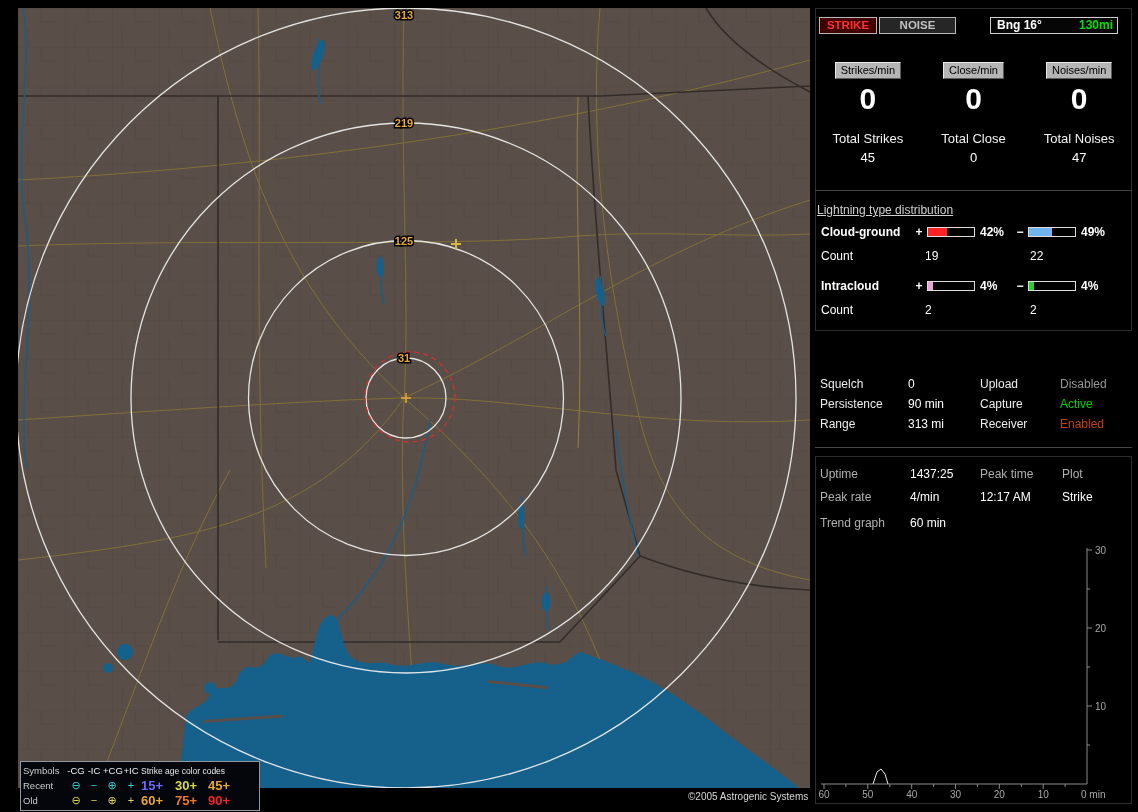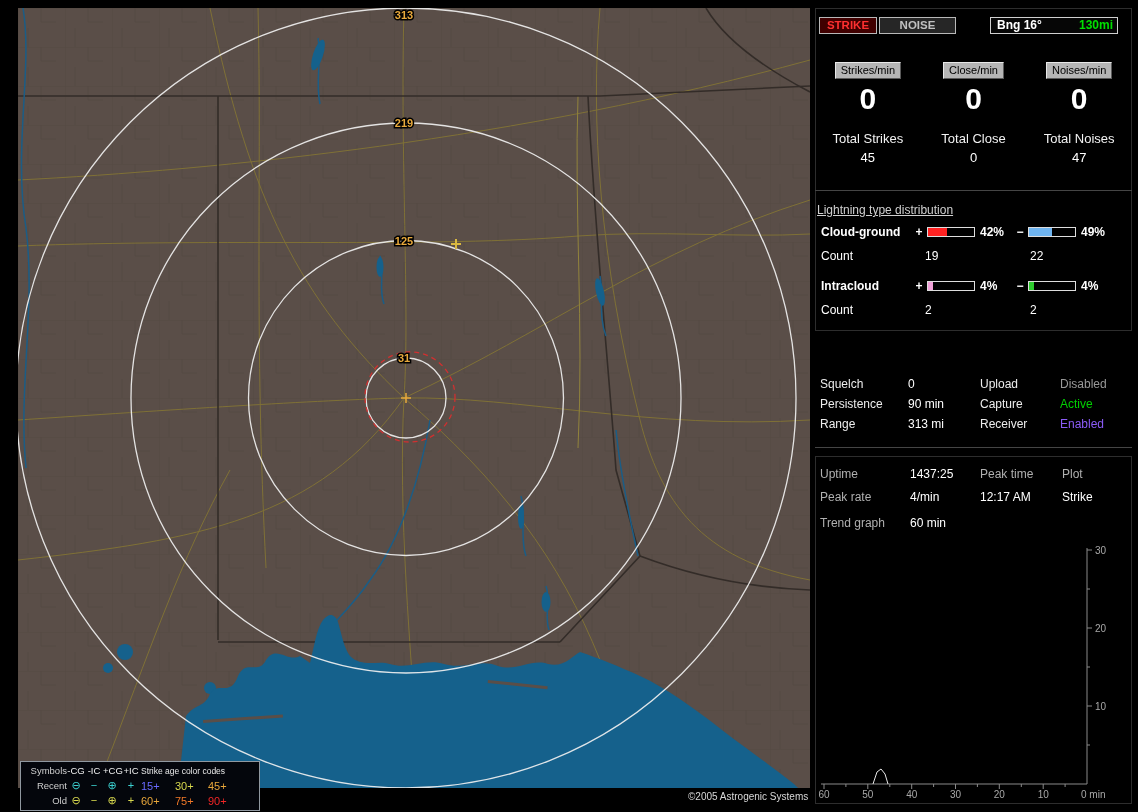--- a/index.html
+++ b/index.html
@@ -8,24 +8,24 @@
 
   
   .map{position:absolute;left:18px;top:8px;width:632px;height:780px;background:#5a4e48;}
   .copyright{position:absolute;left:688px;top:791px;color:#d8d8d8;font-size:10px;}
 
   
   .legend{position:absolute;left:20px;top:761px;width:240px;height:50px;background:#04060c;
     border:1px solid #9098a0;box-sizing:border-box;display:grid;
     grid-template-columns:44px 18px 18px 18px 20px 34px 33px 33px;grid-auto-rows:15px;
     align-items:center;font-size:9.5px;color:#e8e8e8;padding:1px 2px;}
-  .legend .hdr{color:#cfcfcf;text-align:right;}
+  .legend .hdr{color:#cfcfcf;}
   .legend .csym{text-align:center;font-size:9.5px;color:#f0f0f0;}
   .legend .sym{text-align:center;font-size:11px;line-height:11px;}
-  .legend .age{font-weight:normal;font-size:11px;}
+  .legend .age{font-weight:bold;font-size:13px;}
   .legend .age-hdr{grid-column:6 / span 3;font-size:8.5px;white-space:nowrap;color:#e8e8e8;}
 
   
   .sidebar{position:absolute;left:815px;top:8px;width:317px;height:796px;color:#ececec;font-size:12px;}
   .panel{position:absolute;left:0;width:317px;box-sizing:border-box;border:1px solid #2d2d2d;background:#000;}
   .panel-top{top:0;height:323px;}
   .panel-bottom{top:448px;height:348px;}
   .hline{position:absolute;left:0;width:317px;height:0;border-top:1px solid #454545;}
 
   .btn{position:absolute;top:9px;height:17px;line-height:15px;text-align:center;
@@ -290,21 +290,21 @@
       <span class="val" style="color: rgb(152, 152, 152);">Disabled</span>
 
       <span class="lab">Persistence</span>
       <span class="val">90 min</span>
       <span class="lab">Capture</span>
       <span class="val" style="color: rgb(0, 208, 0);">Active</span>
 
       <span class="lab">Range</span>
       <span class="val">313 mi</span>
       <span class="lab">Receiver</span>
-      <span class="val" style="color: #8b5cf6;">Enabled</span>
+      <span class="val" style="color: #c2410c;">Enabled</span>
     </div>
 
     <div class="hline" style="top:439px"></div>
 
     <div class="session-grid">
       <span class="lbl">Uptime</span>
       <span class="val">1437:25</span>
       <span class="lbl">Peak time</span>
       <span class="lbl">Plot</span>
 

